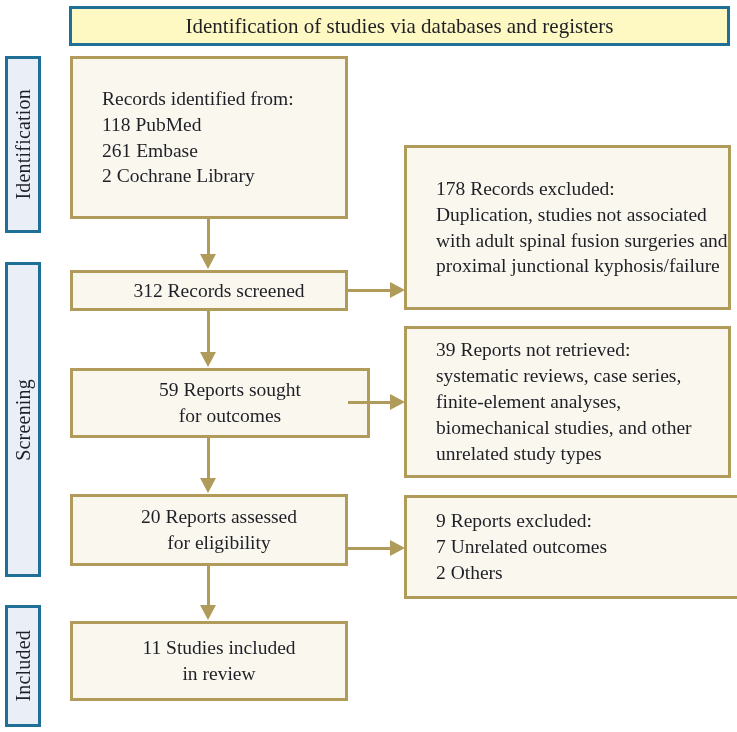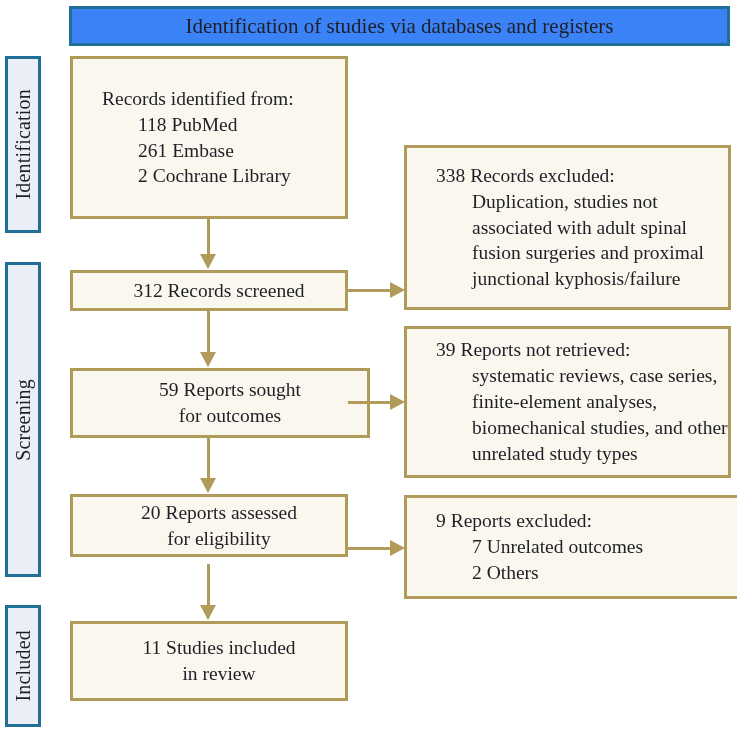--- a/index.html
+++ b/index.html
@@ -35,21 +35,21 @@
     font-size: 20px;
     letter-spacing: 0.2px;
     color: #1f1f26;
     white-space: nowrap;
   }
 
   
   .header-box {
     position: absolute;
     box-sizing: border-box;
-    background: #3b82f6;
+    background: #fef9c3;
     border: 3px solid #1f6f96;
     display: flex;
     align-items: center;
     justify-content: center;
   }
   .header-label {
     font-size: 21px;
     color: #1f1f26;
     white-space: nowrap;
   }
@@ -77,21 +77,20 @@
     line-height: 1.33;
     color: #1f1f26;
     white-space: nowrap;
   }
   .node-box.left-text .node-line {
     padding-left: 9px;
     white-space: normal;
   }
   .node-line.indent {
     padding-left: 26px;
-    margin-left: 36px;
   }
 
   
   .arrow-v-shaft {
     position: absolute;
     width: 3px;
     background: #b09b5b;
   }
   .arrow-v-head {
     position: absolute;
@@ -147,21 +146,21 @@
   <div class="arrow-v-head" style="left:200px; top:254px;"></div>
 
   <div class="node-box center-text" style="left:70px; top:270px; width:278px; height:41px;">
     <div class="node-line">312 Records screened</div>
   </div>
 
   <div class="arrow-h-shaft" style="left:348px; top:289px; width:44px;"></div>
   <div class="arrow-h-head" style="left:390px; top:282px;"></div>
 
   <div class="node-box left-text" style="left:404px; top:145px; width:327px; height:165px;">
-    <div class="node-line">338 Records excluded:</div>
+    <div class="node-line">178 Records excluded:</div>
     <div class="node-line indent">Duplication, studies not associated with adult spinal fusion surgeries and proximal junctional kyphosis/failure</div>
   </div>
 
   <div class="arrow-v-shaft" style="left:207px; top:311px; height:43px;"></div>
   <div class="arrow-v-head" style="left:200px; top:352px;"></div>
 
   <div class="node-box center-text" style="left:70px; top:368px; width:300px; height:70px;">
     <div class="node-line">59 Reports sought</div>
     <div class="node-line">for outcomes</div>
   </div>
@@ -170,21 +169,21 @@
   <div class="arrow-h-head" style="left:390px; top:394px;"></div>
 
   <div class="node-box left-text" style="left:404px; top:326px; width:327px; height:152px;">
     <div class="node-line">39 Reports not retrieved:</div>
     <div class="node-line indent">systematic reviews, case series, finite-element analyses, biomechanical studies, and other unrelated study types</div>
   </div>
 
   <div class="arrow-v-shaft" style="left:207px; top:438px; height:42px;"></div>
   <div class="arrow-v-head" style="left:200px; top:478px;"></div>
 
-  <div class="node-box center-text" style="left:70px; top:494px; width:278px; height:63px;">
+  <div class="node-box center-text" style="left:70px; top:494px; width:278px; height:72px;">
     <div class="node-line">20 Reports assessed</div>
     <div class="node-line">for eligibility</div>
   </div>
 
   <div class="arrow-h-shaft" style="left:348px; top:547px; width:44px;"></div>
   <div class="arrow-h-head" style="left:390px; top:540px;"></div>
 
   <div class="node-box left-text" style="left:404px; top:495px; width:360px; height:104px;">
     <div class="node-line">9 Reports excluded:</div>
     <div class="node-line indent">7 Unrelated outcomes</div>

